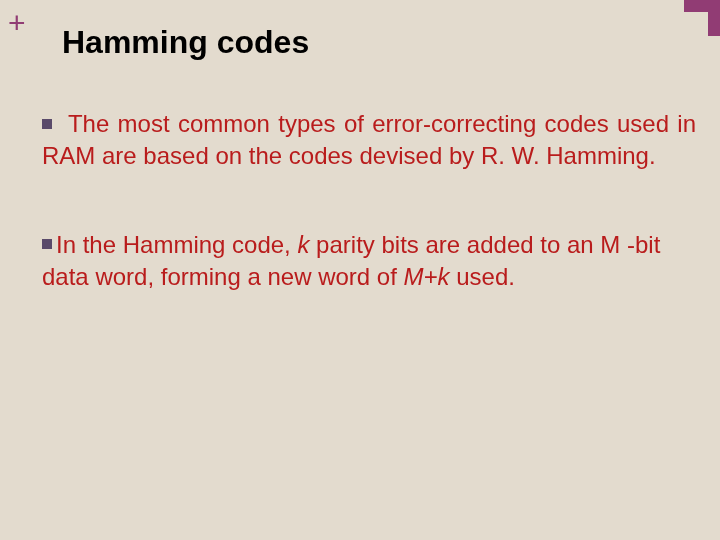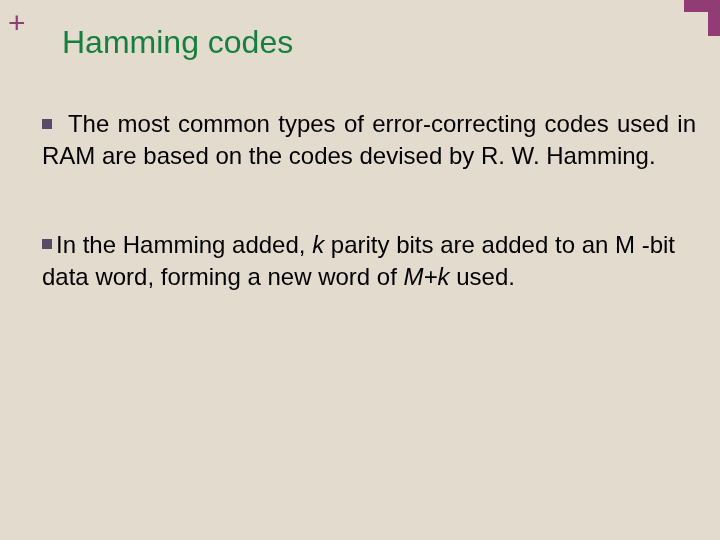--- a/index.html
+++ b/index.html
@@ -16,32 +16,32 @@
     font-size: 30px;
     font-weight: 300;
     color: #913C74;
     line-height: 1;
   }
   .title {
     position: absolute;
     top: 24px;
     left: 62px;
     font-size: 32px;
-    font-weight: 400;
-    color: #15803d;
+    font-weight: 700;
+    color: #000000;
   }
   .content {
     position: absolute;
     top: 108px;
     left: 42px;
     right: 24px;
   }
   .bullet-item {
     margin-bottom: 56px;
-    color: #000000;
+    color: #b91c1c;
     font-size: 24px;
     line-height: 1.35;
   }
   .b1 { text-align: justify; }
   .sq {
     display: inline-block;
     width: 10px;
     height: 10px;
     background: #5A4A6A;
     vertical-align: middle;
@@ -79,16 +79,16 @@
 <h1 class="title">Hamming codes</h1>
 
 <div class="content">
 
   <p class="bullet-item b1">
     <span class="sq"></span>
     <span>The most common types of error-correcting codes used in RAM are based on the codes devised by R. W. Hamming.</span>
   </p>
 
   <p class="bullet-item">
-    <span class="sq tight"></span><span>In the Hamming added, </span><span class="ital">k</span><span> parity bits are added to an M -bit data word, forming a new word of </span><span class="ital">M+k</span><span> used.</span>
+    <span class="sq tight"></span><span>In the Hamming code, </span><span class="ital">k</span><span> parity bits are added to an M -bit data word, forming a new word of </span><span class="ital">M+k</span><span> used.</span>
   </p>
 
 </div>
 
 </body></html>

